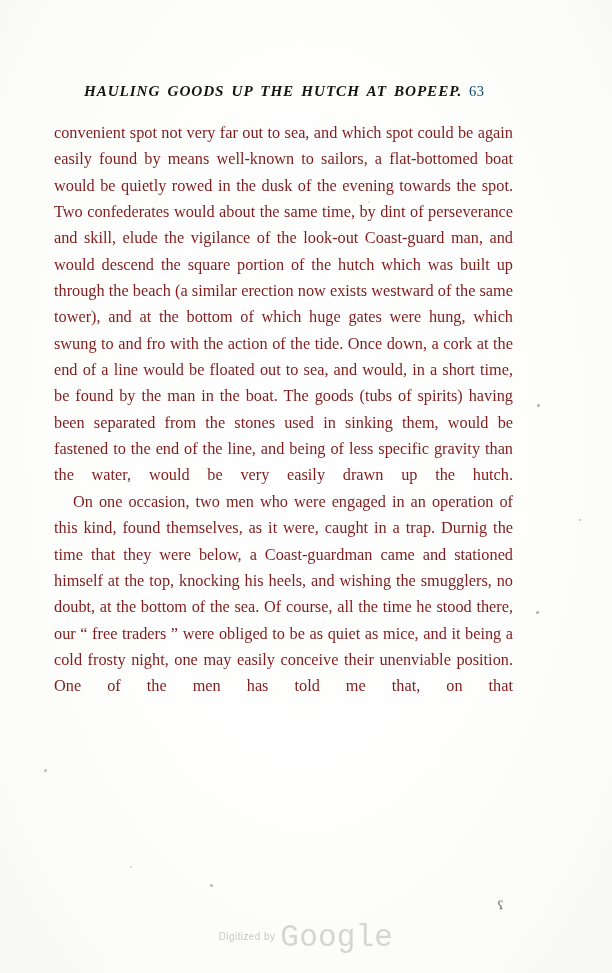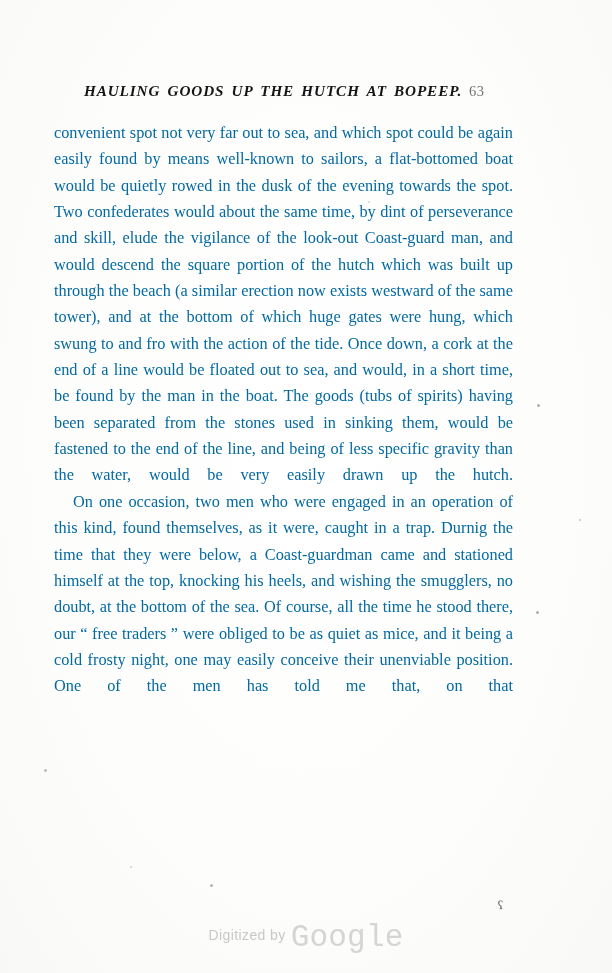--- a/index.html
+++ b/index.html
@@ -48,41 +48,41 @@
     letter-spacing: 0.9px;
     word-spacing: 2.5px;
     color: #151515;
     display: inline;
     margin-left: 28px;
   }
   .running-head-folio {
     font-style: normal;
     font-weight: 400;
     font-size: 14.5px;
-    color: #737373;
+    color: #0c4a6e;
     display: inline;
     margin-left: 7px;
     letter-spacing: 0.3px;
   }
 
   
   .textblock {
     position: absolute;
     left: 54px;
     top: 120px;
     width: 459px;
   }
 
   .para {
     margin: 0;
     font-size: 16.3px;
     line-height: 26.35px;
     text-align: justify;
     text-justify: inter-word;
-    color: #0369a1;
+    color: #7f1d1d;
     -webkit-font-smoothing: none;
   }
   .para.indented {
     text-indent: 19px;
   }
 
   
   .speck {
     position: absolute;
     background: #6d6d6d;
@@ -113,21 +113,21 @@
     position: absolute;
     left: 0;
     top: 920px;
     width: 612px;
     text-align: center;
     white-space: nowrap;
     user-select: none;
   }
   .wm-digitized {
     font-family: "Liberation Sans", sans-serif;
-    font-size: 14px;
+    font-size: 10px;
     color: #c8c8c8;
     letter-spacing: 0.4px;
     vertical-align: 6px;
   }
   .wm-google {
     font-family: Liberation Mono, monospace;
     font-size: 31px;
     color: #d5d5d5;
     letter-spacing: 0.2px;
     margin-left: 5px;

